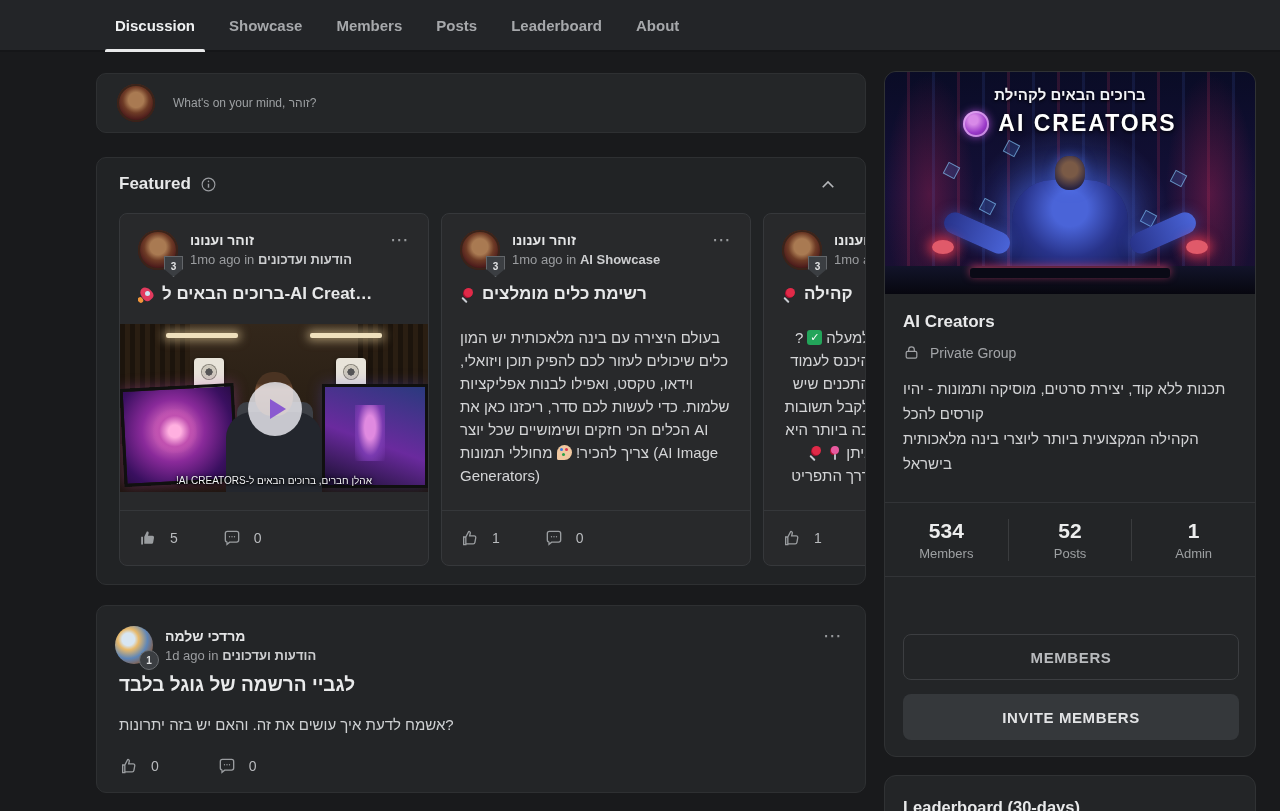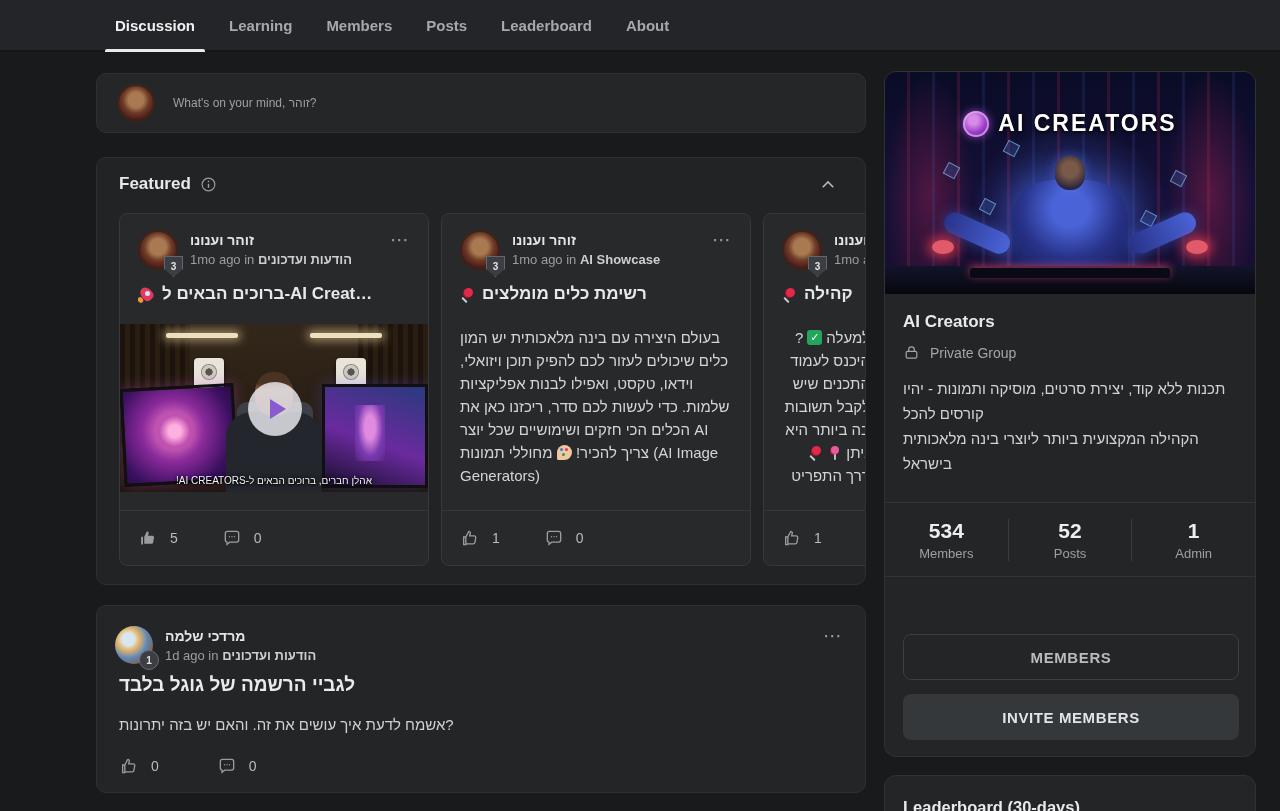--- a/index.html
+++ b/index.html
@@ -140,21 +140,21 @@
 </style>
 </head>
 <body>
 
 <div class="topnav">
   <div class="tab active">
     <span>Discussion</span>
     <span class="underline"></span>
   </div>
   <div class="tab">
-      <span>Learning</span>
+      <span>Showcase</span>
     </div>
   <div class="tab">
       <span>Members</span>
     </div>
   <div class="tab">
       <span>Posts</span>
     </div>
   <div class="tab">
       <span>Leaderboard</span>
     </div>
@@ -374,20 +374,21 @@
     <div class="cube" style="right:100px;top:140px;"></div>
     <div class="cube" style="left:120px;top:70px;"></div>
     <div class="fig-torso"></div>
     <div class="fig-head"></div>
     <div class="fig-arm armL"></div>
     <div class="fig-arm armR"></div>
     <div class="hand handL"></div>
     <div class="hand handR"></div>
     <div class="deskbar"></div>
     <div class="kbd"></div>
+    <div class="b-welcome">ברוכים הבאים לקהילת</div>
     <div class="b-brand">
       <span class="brain"></span>
       <span class="b-title">AI CREATORS</span>
     </div>
   </div>
 
   <div class="g-name">AI Creators</div>
   <div class="g-priv">
     <svg width="17" height="17" viewBox="0 0 24 24" fill="none" stroke="#a3a5a8" stroke-width="1.7">
       <rect x="4.5" y="10.5" width="15" height="9.5" rx="2"></rect>

